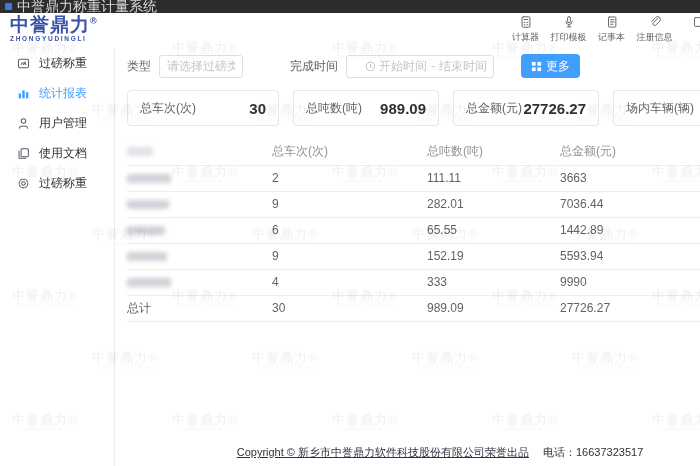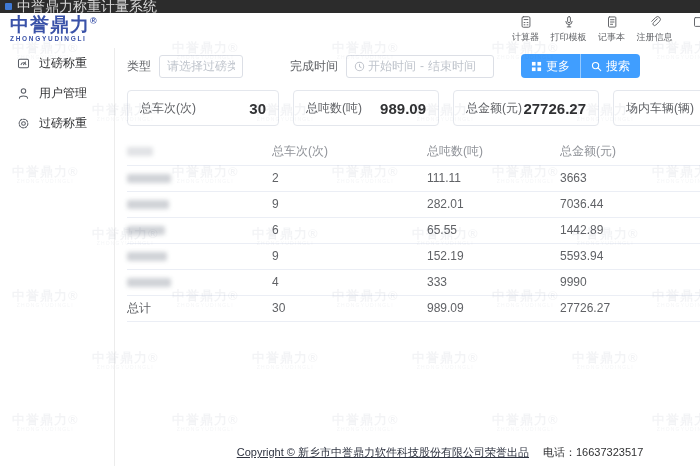--- a/index.html
+++ b/index.html
@@ -31,21 +31,21 @@
   .side-item.active svg { stroke:#409eff; }
   .side-item.active svg .fillbar { fill:#409eff; }
 
   
   .content { position:absolute; left:99px; top:48px; width:585px; z-index:2;margin-left:23px; }
 
   .filter-row { display:flex; align-items:center; margin:6px 0 0 5px; font-size:12px; color:#606266; }
   .select-box { width:84px; height:23px; border:1px solid #dcdfe6; border-radius:3px; margin-left:8px; font-size:12px; padding:0 7px; color:#606266; outline:none; background:#fff; }
   input::placeholder { color:#bfc4cc; }
   .time-label { margin-left:47px; white-space:nowrap; }
-  .date-range { display:flex; align-items:center; width:148px; height:23px; border:1px solid #dcdfe6; border-radius:3px; margin-left:8px; padding:0 7px; }
+  .date-range { display:flex; align-items:center; width:148px; height:23px; border:1px solid #dcdfe6; border-radius:3px; margin-left:8px; padding:0 18px; }
   .date-range svg { width:11px; height:11px; stroke:#c0c4cc; fill:none; stroke-width:1.1; stroke-linecap:round; flex:none; }
   .date-input { border:none; outline:none; width:54px; font-size:12px; text-align:center; color:#606266; background:transparent; }
   .range-sep { color:#bfc4cc; font-size:12px; padding:0 1px; }
   .btn-group { display:flex; margin-left:27px; height:24px; border-radius:4px; overflow:hidden; flex:none; }
   .btn { display:flex; align-items:center; gap:4px; background:#409eff; color:#fff; font-size:12px; padding:0 10px; border:none; cursor:pointer; font-family:inherit; }
   .btn.seg + .btn.seg { border-left:1px solid rgba(255,255,255,.45); }
   .btn svg { width:11px; height:11px; }
 
   .cards { display:flex; gap:14px; margin:12px 0 0 5px; }
   .card { height:36px; border:1px solid #e4e7ed; border-radius:4px; display:flex; align-items:center; justify-content:space-between; padding:0 12px; flex:none; background:#fff; }
@@ -123,26 +123,41 @@
 
 <div class="sidebar">
   <div class="side-item">
     <svg viewBox="0 0 14 14">
         <rect x="1.6" y="2.4" width="10.8" height="9.2" rx="1.4"></rect>
         <path d="M7 8.2 9.2 5.4"></path>
         <path d="M4.4 8.2a2.7 2.7 0 0 1 5.2 0"></path>
       </svg>
     <span>过磅称重</span>
   </div>
+  <div class="side-item active">
+    <svg viewBox="0 0 14 14">
+        <rect class="fillbar" x="1.8" y="7" width="2.6" height="5.2" fill="#409eff" stroke="none"></rect>
+        <rect class="fillbar" x="5.7" y="3.6" width="2.6" height="8.6" fill="#409eff" stroke="none"></rect>
+        <rect class="fillbar" x="9.6" y="5.6" width="2.6" height="6.6" fill="#409eff" stroke="none"></rect>
+      </svg>
+    <span>统计报表</span>
+  </div>
   <div class="side-item">
     <svg viewBox="0 0 14 14">
         <circle cx="7" cy="4.4" r="2.4"></circle>
         <path d="M2.6 12c0-3.2 8.8-3.2 8.8 0"></path>
       </svg>
     <span>用户管理</span>
+  </div>
+  <div class="side-item">
+    <svg viewBox="0 0 14 14">
+        <rect x="4.4" y="1.8" width="7.8" height="8.8" rx="1"></rect>
+        <path d="M2.2 4.4v7.8h7.2"></path>
+      </svg>
+    <span>使用文档</span>
   </div>
   <div class="side-item">
     <svg viewBox="0 0 14 14">
         <circle cx="7" cy="7" r="2"></circle>
         <circle cx="7" cy="7" r="4.7" stroke-dasharray="2.3 1.25"></circle>
       </svg>
     <span>过磅称重</span>
   </div>
 </div>
 
@@ -163,27 +178,20 @@
     </div>
     <div class="btn-group">
       <button class="btn seg">
         <svg viewBox="0 0 12 12">
             <rect x="1" y="1" width="4" height="4" fill="#fff"></rect>
             <rect x="7" y="1" width="4" height="4" fill="#fff"></rect>
             <rect x="1" y="7" width="4" height="4" fill="#fff"></rect>
             <rect x="7" y="7" width="4" height="4" fill="#fff"></rect>
           </svg>
         <span>更多</span>
-      </button>
-      <button class="btn seg">
-        <svg viewBox="0 0 12 12">
-            <circle cx="5" cy="5" r="3.4" fill="none" stroke="#fff" stroke-width="1.2"></circle>
-            <path d="M7.6 7.6 10.6 10.6" stroke="#fff" stroke-width="1.2" stroke-linecap="round"></path>
-          </svg>
-        <span>搜索</span>
       </button>
     </div>
   </div>
 
   <div class="cards">
     <div class="card">
       <span class="card-label">总车次(次)</span>
       <span class="card-value">30</span>
     </div>
     <div class="card">

